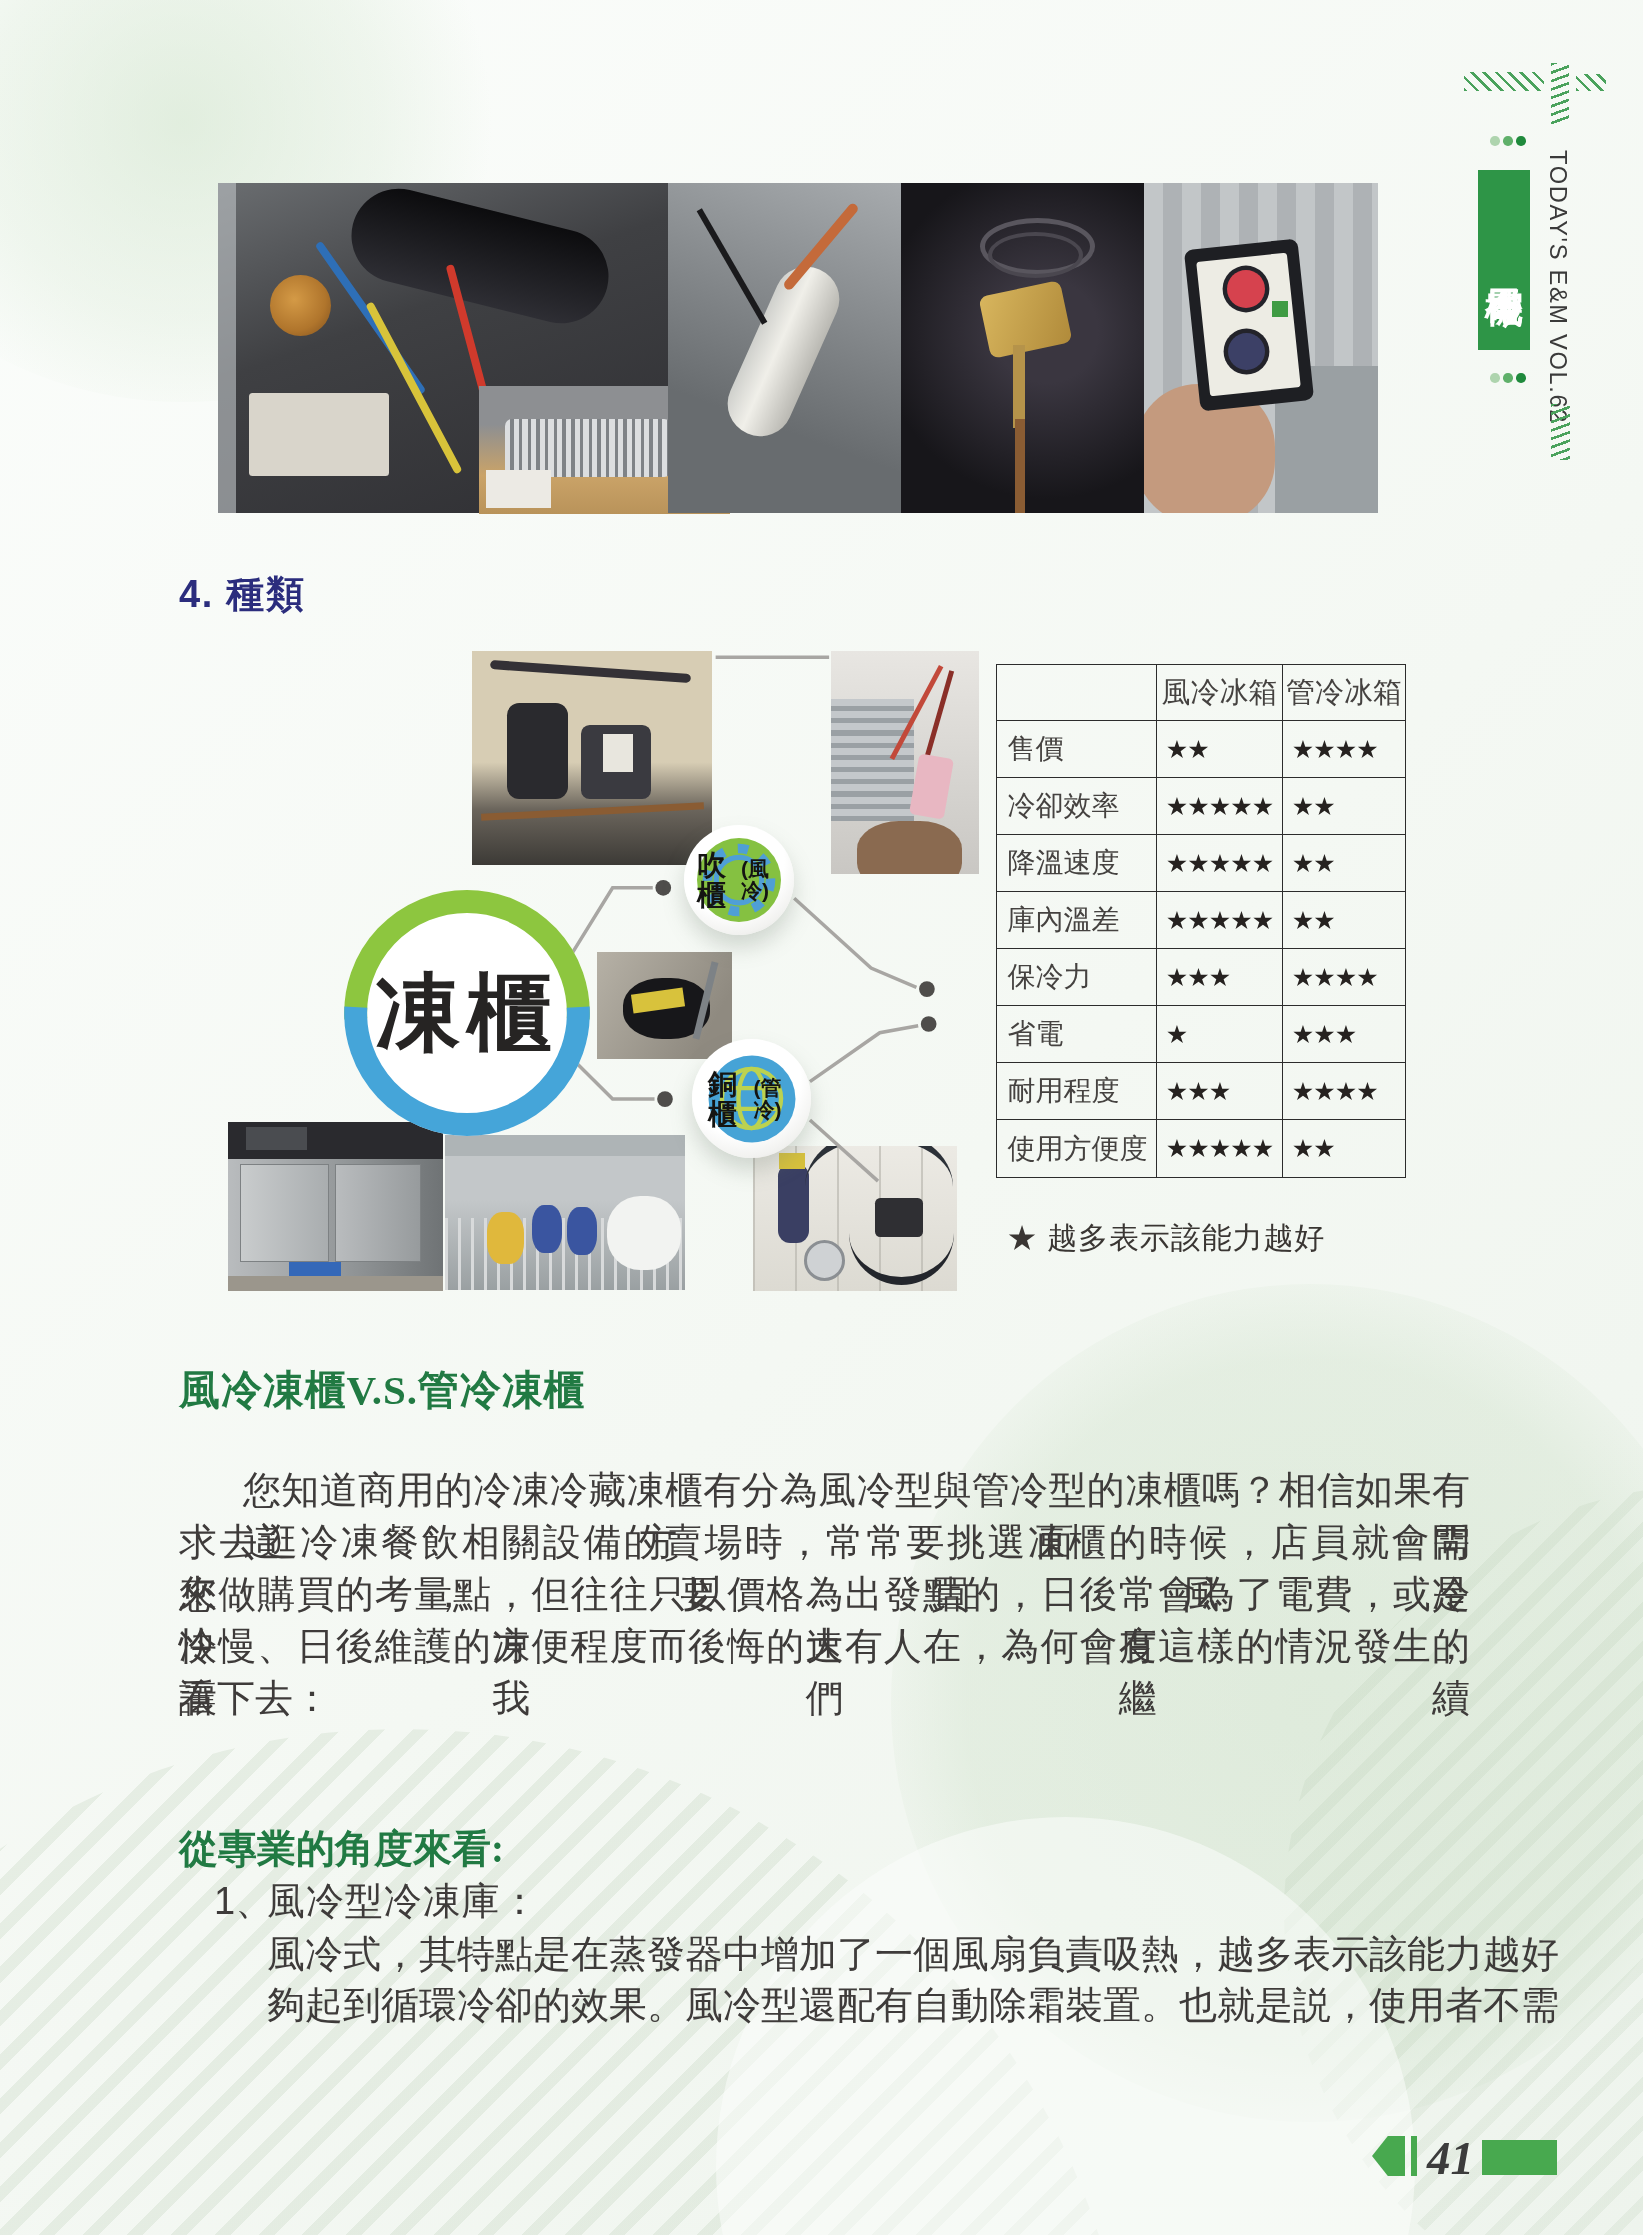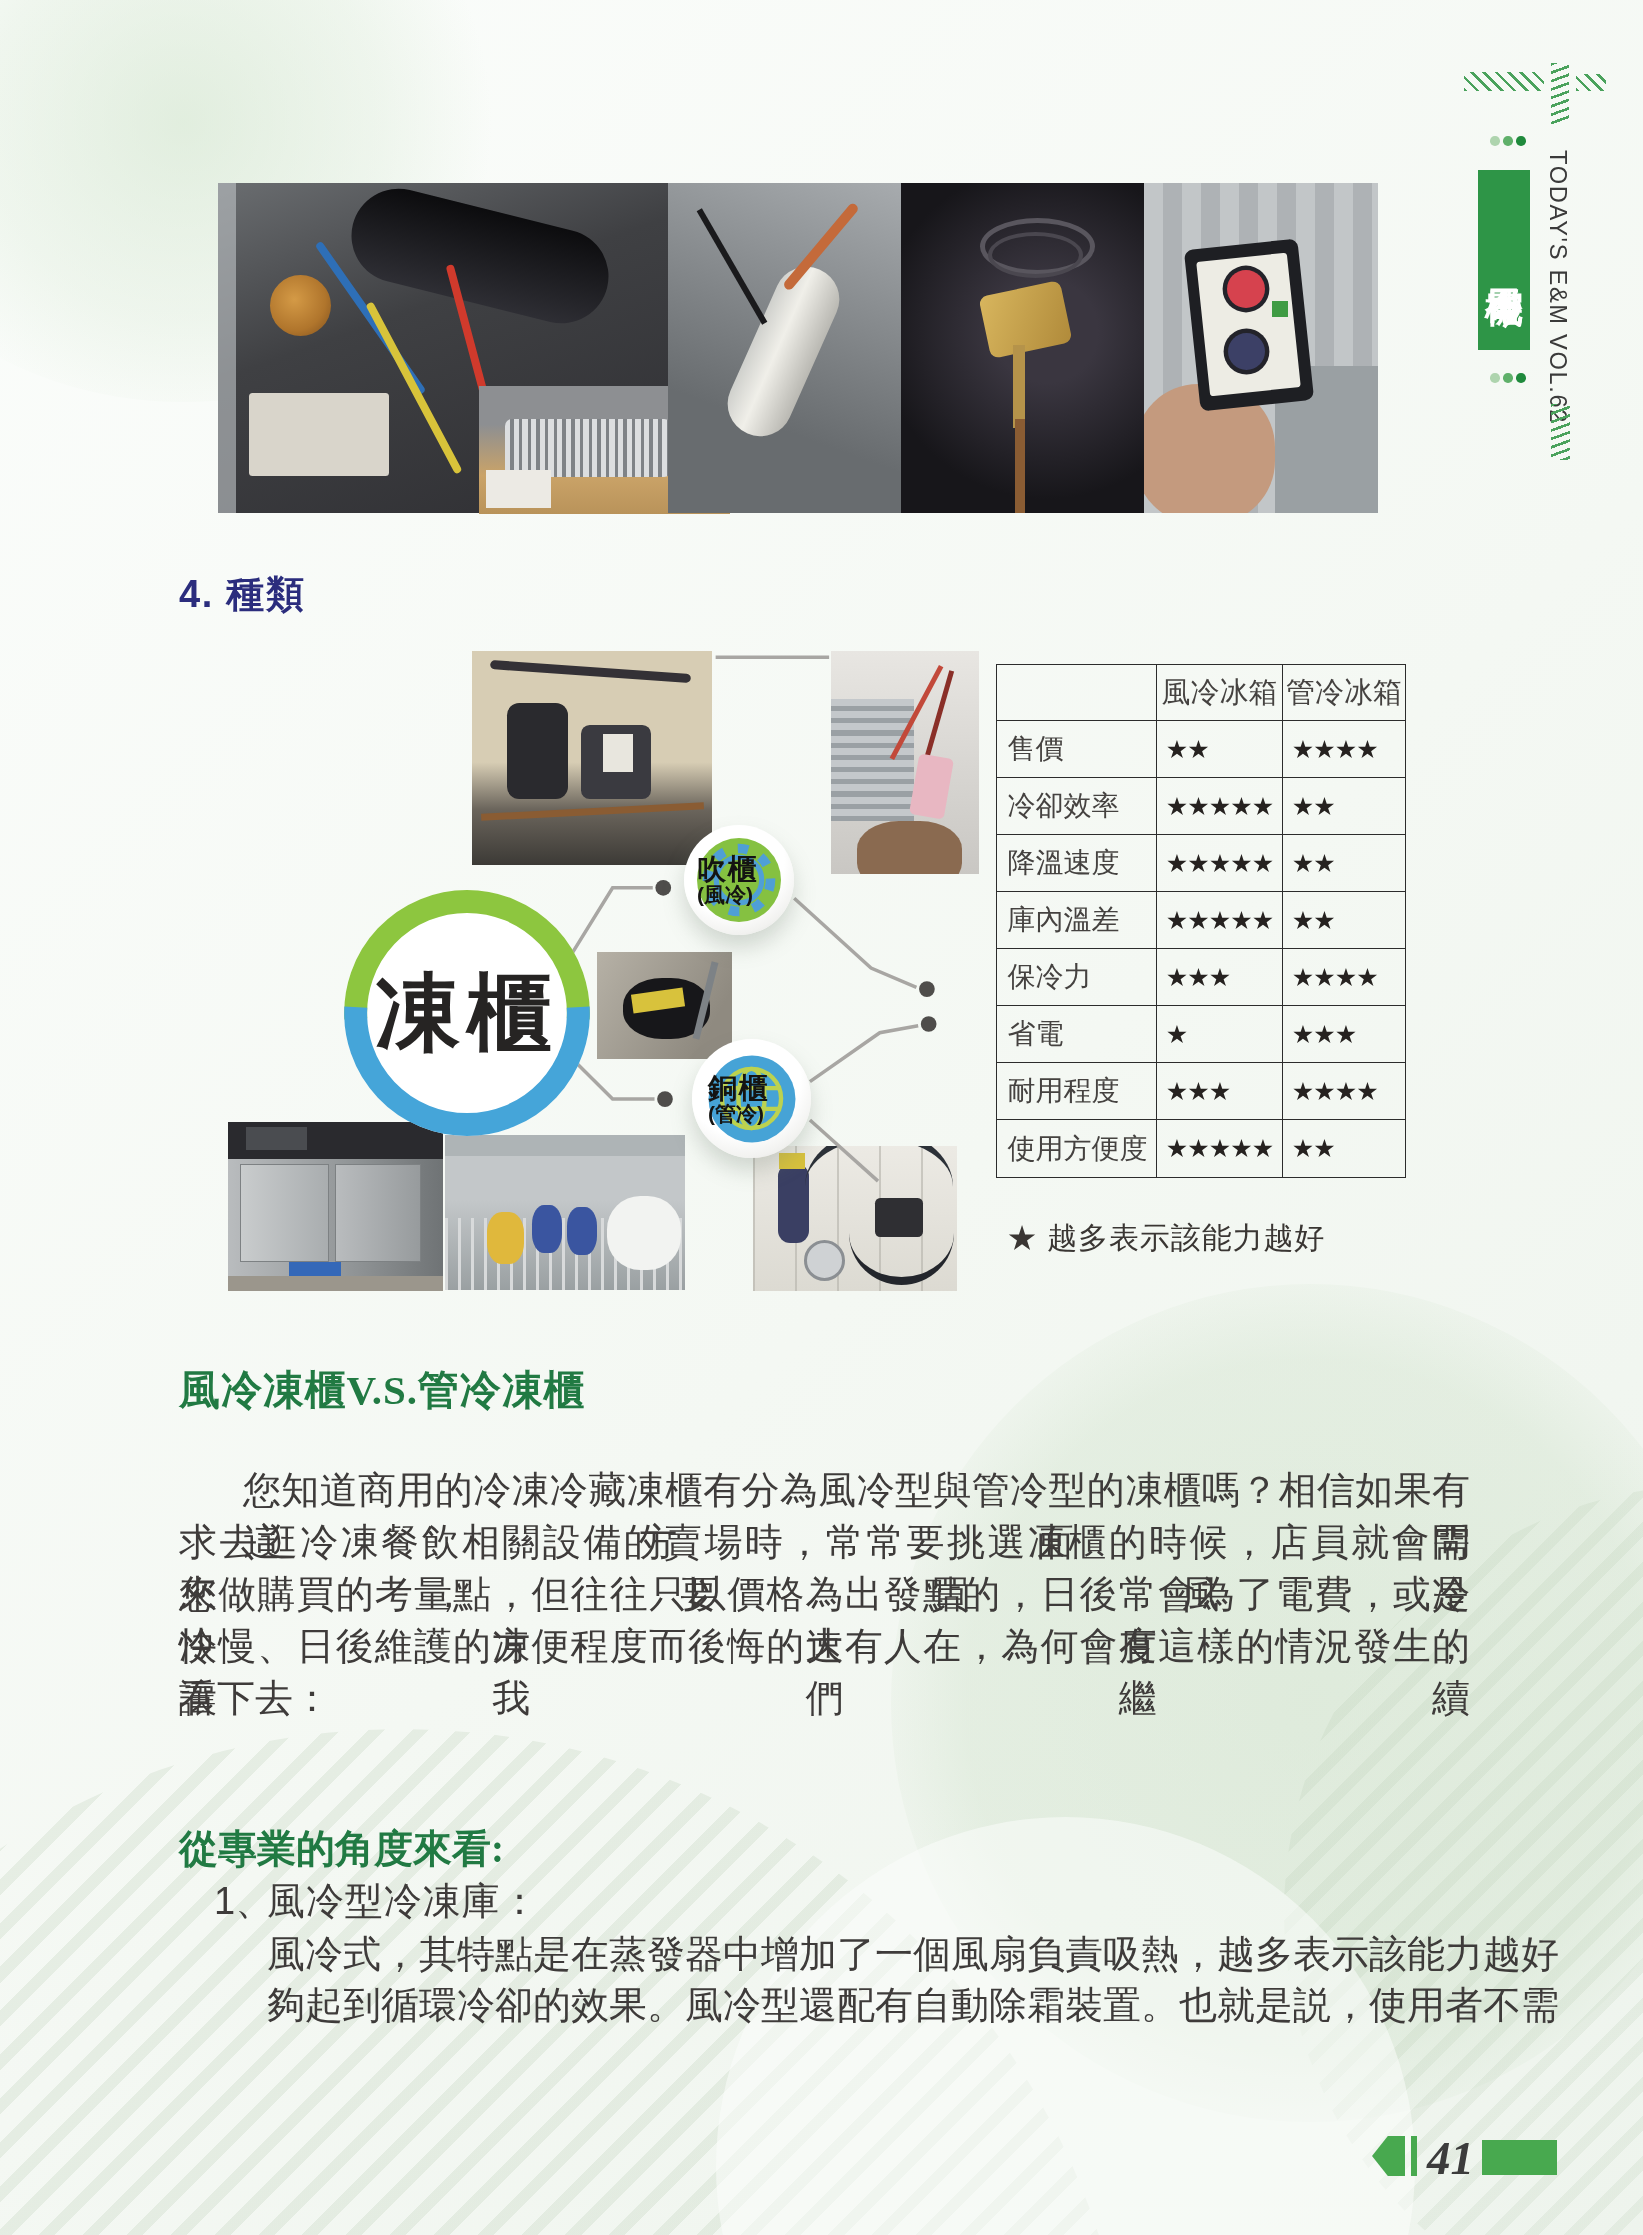--- a/index.html
+++ b/index.html
@@ -63,21 +63,21 @@
   .big-circle{left:336px;top:882px;width:262px;height:262px;}
   .big-circle-label{left:336px;top:882px;width:262px;height:262px;display:flex;align-items:center;
     justify-content:center;font-family:"Liberation Serif",serif;font-weight:900;
     font-size:85px;letter-spacing:7px;color:#262423;}
   .badge{border-radius:50%;
     background:radial-gradient(circle at 42% 32%,#ffffff 55%,#f2f2f0 75%,#dededc 92%,#d2d2d0 100%);
     box-shadow:0 12.2px 21px rgba(110,125,110,0.28);}
   .badge-1{left:684px;top:825px;width:110px;height:110px;}
   .badge-2{left:692px;top:1039px;width:119px;height:119px;}
   .badge .disc{position:absolute;left:50%;top:50%;transform:translate(-50%,-50%);
-    border-radius:50%;display:flex;flex-direction:column;align-items:flex-start;justify-content:center;}
+    border-radius:50%;display:flex;flex-direction:row;align-items:center;justify-content:center;}
   .badge-1 .disc{width:84px;height:84px;background:#85c141;}
   .badge-2 .disc{width:87px;height:87px;background:#46a3d6;}
   .badge .t1{font-family:"Liberation Serif",serif;font-weight:900;font-size:29px;
     color:#141412;line-height:30px;letter-spacing:1.7px;z-index:2;}
   .badge .t2{font-family:Liberation Sans, sans-serif;font-weight:900;font-size:21px;
     color:#141412;line-height:22px;z-index:2;}
   .badge .deco{position:absolute;left:50%;top:50%;transform:translate(-50%,-50%);z-index:1;}
 
   
   .ph{position:absolute;overflow:hidden;}

